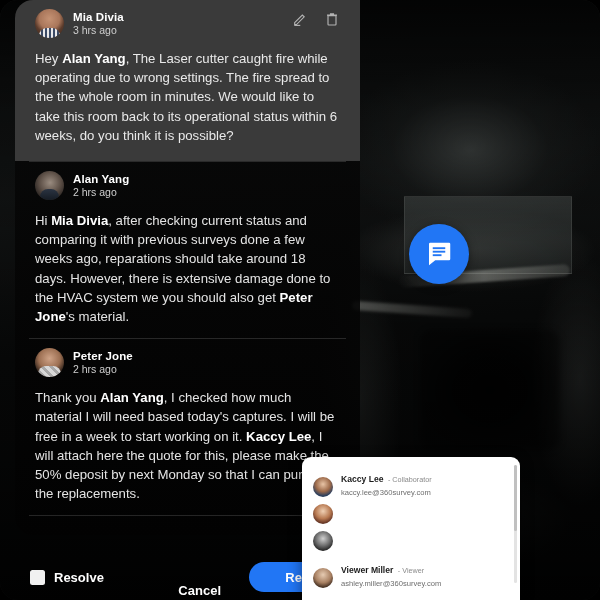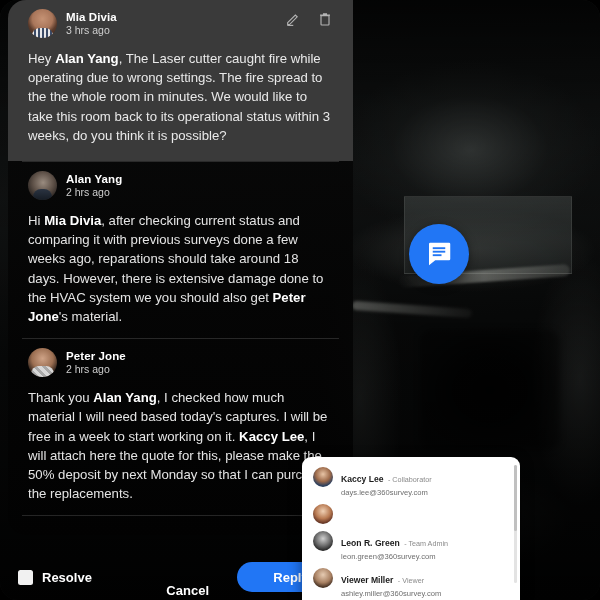--- a/index.html
+++ b/index.html
@@ -62,21 +62,21 @@
     position: absolute;
     left: 420px; top: 330px; width: 140px; height: 120px;
     background: radial-gradient(ellipse at center, rgba(0,0,0,0.92), rgba(0,0,0,0.4) 80%);
     border-radius: 12px;
     filter: blur(3px);
   }
 
   
   .panel {
     position: absolute;
-    left: 8px; top: 0;
+    left: 15px; top: 0;
     width: 345px; height: 535px;
     border-top-left-radius: 18px;
     border-bottom-left-radius: 18px;
     overflow: hidden;
   }
   .panel-scrim {
     position: absolute; inset: 0;
     background: linear-gradient(180deg, rgba(8,8,8,0.80) 0%, rgba(5,5,5,0.88) 45%, rgba(2,2,2,0.93) 100%);
   }
   .panel-inner { position: relative; height: 100%; }
@@ -152,21 +152,21 @@
   .composer {
     padding: 20px 20px 0 20px;
   }
   .composer-text {
     color: #e4e4e4; font-size: 13.2px; line-height: 19.2px;
   }
   .composer-text b { color: #ffffff; font-weight: bold; }
 
   
   .bottombar {
-    position: absolute; left: 0; bottom: 0;
+    position: absolute; left: 12px; bottom: 0;
     width: 345px; height: 46px;
     display: flex; align-items: center;
     padding: 0 0 0 18px;
   }
   .resolve {
     display: flex; align-items: center; gap: 9px; cursor: pointer;
   }
   .checkbox {
     width: 15px; height: 15px; border-radius: 2.5px;
     background: #f1f1f1;
@@ -208,21 +208,21 @@
     left: 302px; top: 457px;
     width: 218px; height: 143px;
     background: #ffffff;
     border-radius: 9px 9px 0 0;
     box-shadow: 0 3px 14px rgba(0,0,0,0.45);
     overflow: hidden;
     padding: 6px 0 0 0;
   }
   .mention-list { position: relative; }
   .mention-row {
-    display: flex; align-items: flex-start; gap: 8px;
+    display: flex; align-items: flex-end; gap: 8px;
     padding: 3.5px 12px 3.5px 11px;
     cursor: pointer;
   }
   .m-avatar {
     width: 20px; height: 20px; border-radius: 50%;
     flex: 0 0 20px; overflow: hidden; position: relative;
   }
   .ma-kaccy { background: radial-gradient(circle at 50% 36%, #e8c4a6 0%, #9d6a4a 45%, #2b3f5e 72%, #14233a 100%); }
   .ma-kayla { background: radial-gradient(circle at 50% 36%, #efd0b4 0%, #b87a52 46%, #6b3a28 72%, #2e1a14 100%); }
   .ma-leon  { background: radial-gradient(circle at 50% 38%, #cfcfcf 0%, #6e6e6e 45%, #262626 75%, #101010 100%); }
@@ -287,21 +287,21 @@
                 </svg>
             </span>
             <span class="icon-btn">
               <svg viewBox="0 0 24 24">
                   <path d="M6 7h12v13a1 1 0 0 1-1 1H7a1 1 0 0 1-1-1V7z" fill="none" stroke="#d6d6d6" stroke-width="1.7"></path>
                   <path d="M4.5 6.2h15M9.8 6.2V4.4h4.4v1.8" fill="none" stroke="#d6d6d6" stroke-width="1.7"></path>
                 </svg>
             </span>
           </div>
         </div>
-        <div class="msg-body"><span>Hey </span><b>Alan Yang</b><span>, The Laser cutter caught fire while operating due to wrong settings. The fire spread to the the whole room in minutes. We would like to take this room back to its operational status within 3 weeks, do you think it is possible?</span></div>
+        <div class="msg-body"><span>Hey </span><b>Alan Yang</b><span>, The Laser cutter caught fire while operating due to wrong settings. The fire spread to the the whole room in minutes. We would like to take this room back to its operational status within 6 weeks, do you think it is possible?</span></div>
       </div>
 
       <div class="divider"></div>
 
       <div class="msg">
         <div class="msg-head">
           <div class="avatar av-alan"></div>
           <div class="msg-meta">
             <span class="msg-author">Alan Yang</span>
             <span class="msg-time">2 hrs ago</span>
@@ -344,37 +344,30 @@
   <div class="mention-pop">
     <div class="mention-list">
 
       <div class="mention-row">
         <span class="m-avatar ma-kaccy"></span>
         <span class="m-info">
           <span class="m-line1">
             <span class="m-name">Kaccy Lee</span>
             <span class="m-role">- Collaborator</span>
           </span>
-          <span class="m-email" style="display:block">days.lee@360survey.com</span>
+          <span class="m-email" style="display:block">kaccy.lee@360survey.com</span>
         </span>
       </div>
 
       <div class="mention-row">
         <span class="m-avatar ma-kayla"></span>
       </div>
 
       <div class="mention-row">
         <span class="m-avatar ma-leon"></span>
-        <span class="m-info">
-          <span class="m-line1">
-            <span class="m-name">Leon R. Green</span>
-            <span class="m-role">- Team Admin</span>
-          </span>
-          <span class="m-email" style="display:block">leon.green@360survey.com</span>
-        </span>
       </div>
 
       <div class="mention-row">
         <span class="m-avatar ma-ashley"></span>
         <span class="m-info">
           <span class="m-line1">
             <span class="m-name">Viewer Miller</span>
             <span class="m-role">- Viewer</span>
           </span>
           <span class="m-email" style="display:block">ashley.miller@360survey.com</span>

